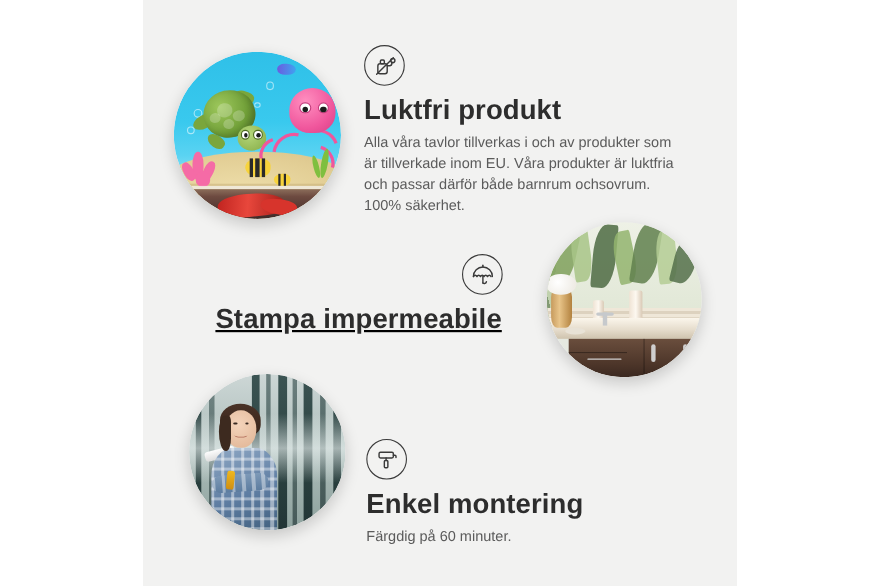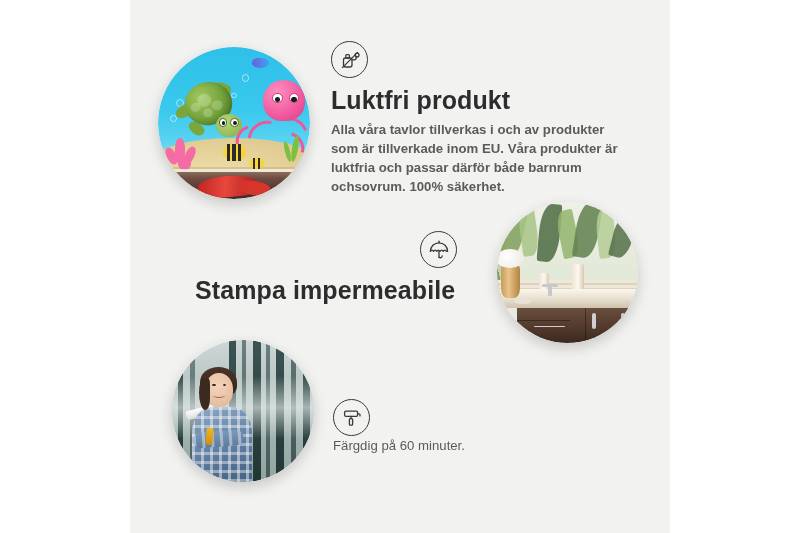--- a/index.html
+++ b/index.html
@@ -48,29 +48,28 @@
     color:#2d2d2d;
     letter-spacing:.1px;
     margin:8px 0 5px 0;
     line-height:1.15;
   }
   .body{
     font-size:13.2px;
     color:#5b5b5b;
     line-height:1.45;
     margin:0;
-    font-weight:bold;
   }
   .sub{
     font-size:13.2px;
     color:#5b5b5b;
     line-height:1.45;
     margin:0;
   }
-  .align-right{text-align:left;}
+  .align-right{text-align:center;text-decoration:underline;}
   .align-right .icon-badge{margin-left:auto;}
 
   
   #sea{position:absolute;inset:0;background:
       linear-gradient(#2fc0e8 0%,#39c9ee 42%,#5ad3f2 62%,#8fe0f4 75%,#cfe6c4 82%,#e8dcae 100%);}
   #sea .sand{
     position:absolute;left:-4%;right:-4%;bottom:14%;height:26%;
     background:radial-gradient(ellipse at 40% 100%,#efe0ad 0%,#e3cf96 60%,#d8c188 100%);
     border-radius:50% 50% 0 0/60% 60% 0 0;
   }
@@ -424,15 +423,16 @@
 
   <div class="txt" style="left:333px;top:399px;width:230px;">
     <div class="icon-badge">
       <svg width="24" height="24" viewBox="0 0 24 24" fill="none" stroke="#3a3a3a" stroke-width="1.3" stroke-linecap="round" stroke-linejoin="round">
         <rect x="4.6" y="5.2" width="13" height="5.2" rx="1.3"></rect>
         <path d="M17.6 7.8h1.4a1 1 0 0 1 1 1v1.1"></path>
         <path d="M11 10.4v2.2"></path>
         <rect x="9.4" y="12.6" width="3.2" height="6.6" rx="0.9"></rect>
       </svg>
     </div>
+    <div class="title">Enkel montering</div>
     <p class="sub">Färgdig på 60 minuter.</p>
   </div>
 </div>
 
 </body></html>

